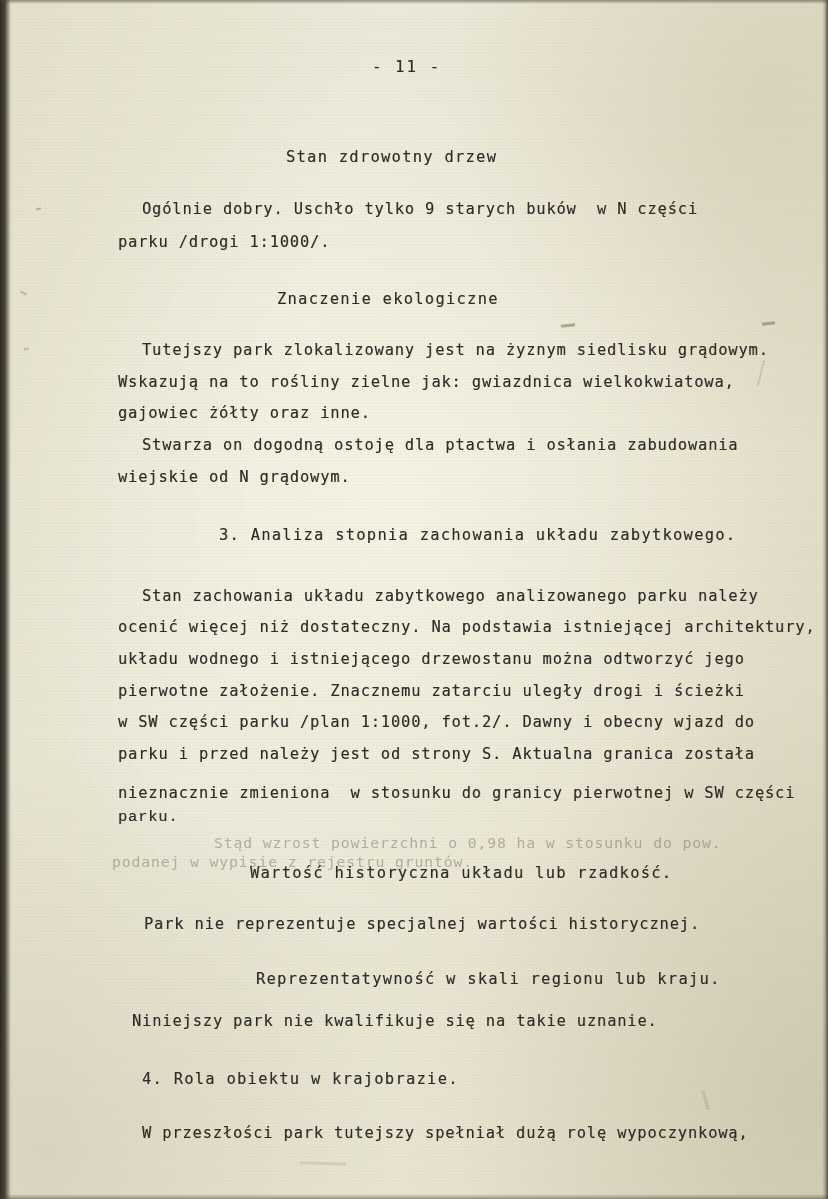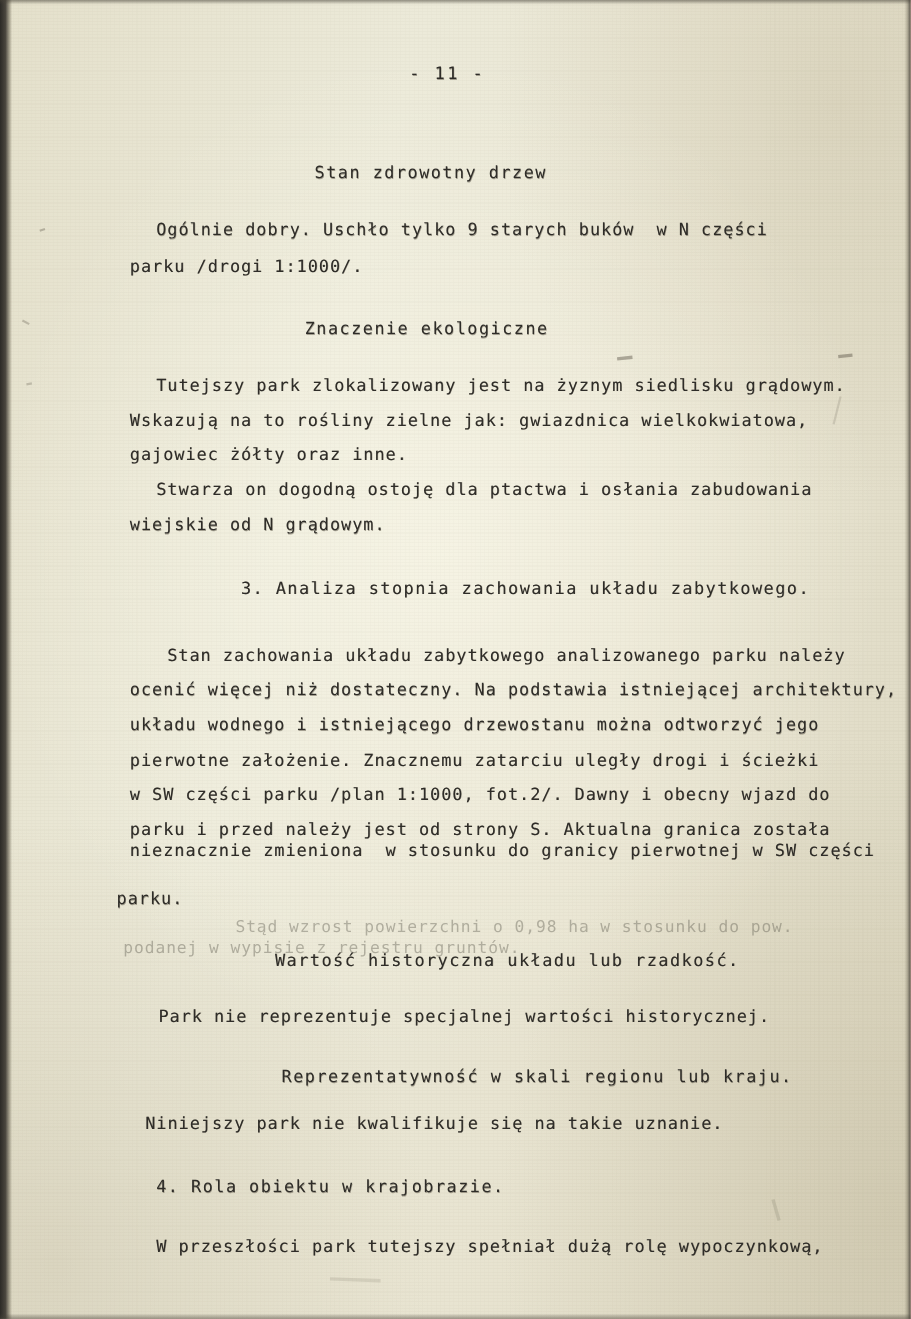--- a/index.html
+++ b/index.html
@@ -5,21 +5,21 @@
   html, body {
     margin: 0;
     padding: 0;
     background: #55504a;
   }
   .page {
     position: relative;
     width: 828px;
     height: 1199px;
     overflow: hidden;
-    background: #fca5a5;
+    background: #7dd3fc;
     font-family: "DejaVu Sans Mono", "Liberation Mono", monospace;
   }
   
   .paper-tone {
     position: absolute;
     inset: 0;
     pointer-events: none;
     background:
       radial-gradient(ellipse 70% 55% at 48% 42%, rgba(255,253,240,0.55) 0%, rgba(255,253,240,0.0) 70%),
       radial-gradient(ellipse 50% 40% at 92% 8%, rgba(196,186,158,0.35) 0%, rgba(196,186,158,0) 75%),
@@ -120,28 +120,28 @@
     <div class="tline" style="left:118px; top:235px;">parku /drogi 1:1000/.</div>
 
     <div class="tline heading" style="left:277px; top:292px;">Znaczenie ekologiczne</div>
     <div class="tline" style="left:142px; top:343px;">Tutejszy park zlokalizowany jest na żyznym siedlisku grądowym.</div>
     <div class="tline" style="left:118px; top:375px;">Wskazują na to rośliny zielne jak: gwiazdnica wielkokwiatowa,</div>
     <div class="tline" style="left:118px; top:406px;">gajowiec żółty oraz inne.</div>
     <div class="tline" style="left:142px; top:438px;">Stwarza on dogodną ostoję dla ptactwa i osłania zabudowania</div>
     <div class="tline" style="left:118px; top:470px;">wiejskie od N grądowym.</div>
 
     <div class="tline heading" style="left:219px; top:528px;">3. Analiza stopnia zachowania układu zabytkowego.</div>
-    <div class="tline" style="left:152px; top:589px;">Stan zachowania układu zabytkowego analizowanego parku należy</div>
+    <div class="tline" style="left:142px; top:589px;">Stan zachowania układu zabytkowego analizowanego parku należy</div>
     <div class="tline" style="left:118px; top:652px;">układu wodnego i istniejącego drzewostanu można odtworzyć jego</div>
     <div class="tline" style="left:118px; top:620px;">ocenić więcej niż dostateczny. Na podstawia istniejącej architektury,</div>
     <div class="tline" style="left:118px; top:684px;">pierwotne założenie. Znacznemu zatarciu uległy drogi i ścieżki</div>
     <div class="tline" style="left:118px; top:715px;">w SW części parku /plan 1:1000, fot.2/. Dawny i obecny wjazd do</div>
     <div class="tline" style="left:118px; top:747px;">parku i przed należy jest od strony S. Aktualna granica została</div>
-    <div class="tline" style="left:118px; top:766px;">nieznacznie zmieniona  w stosunku do granicy pierwotnej w SW części</div>
-    <div class="tline" style="left:106px; top:810px;">parku.</div>
+    <div class="tline" style="left:118px; top:786px;">nieznacznie zmieniona  w stosunku do granicy pierwotnej w SW części</div>
+    <div class="tline" style="left:118px; top:810px;font-family:Liberation Mono, monospace;">parku.</div>
 
     <div class="tline faded" style="left:214px; top:836px;">Stąd wzrost powierzchni o 0,98 ha w stosunku do pow.</div>
     <div class="tline faded" style="left:112px; top:855px;">podanej w wypisie z rejestru gruntów.</div>
 
     <div class="tline heading" style="left:250px; top:866px;">Wartość historyczna układu lub rzadkość.</div>
     <div class="tline" style="left:144px; top:917px;">Park nie reprezentuje specjalnej wartości historycznej.</div>
 
     <div class="tline heading" style="left:256px; top:972px;">Reprezentatywność w skali regionu lub kraju.</div>
     <div class="tline" style="left:132px; top:1014px;">Niniejszy park nie kwalifikuje się na takie uznanie.</div>
 

